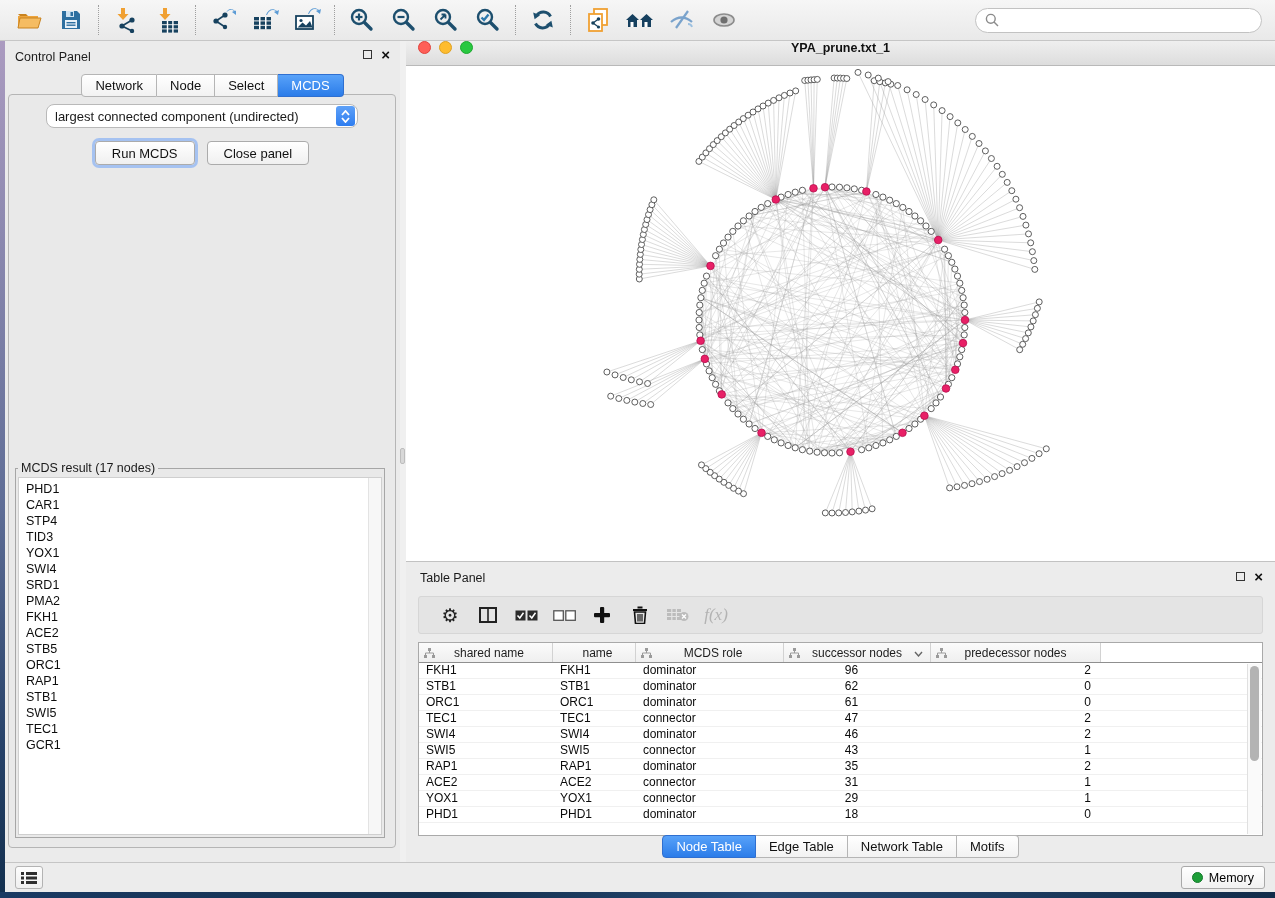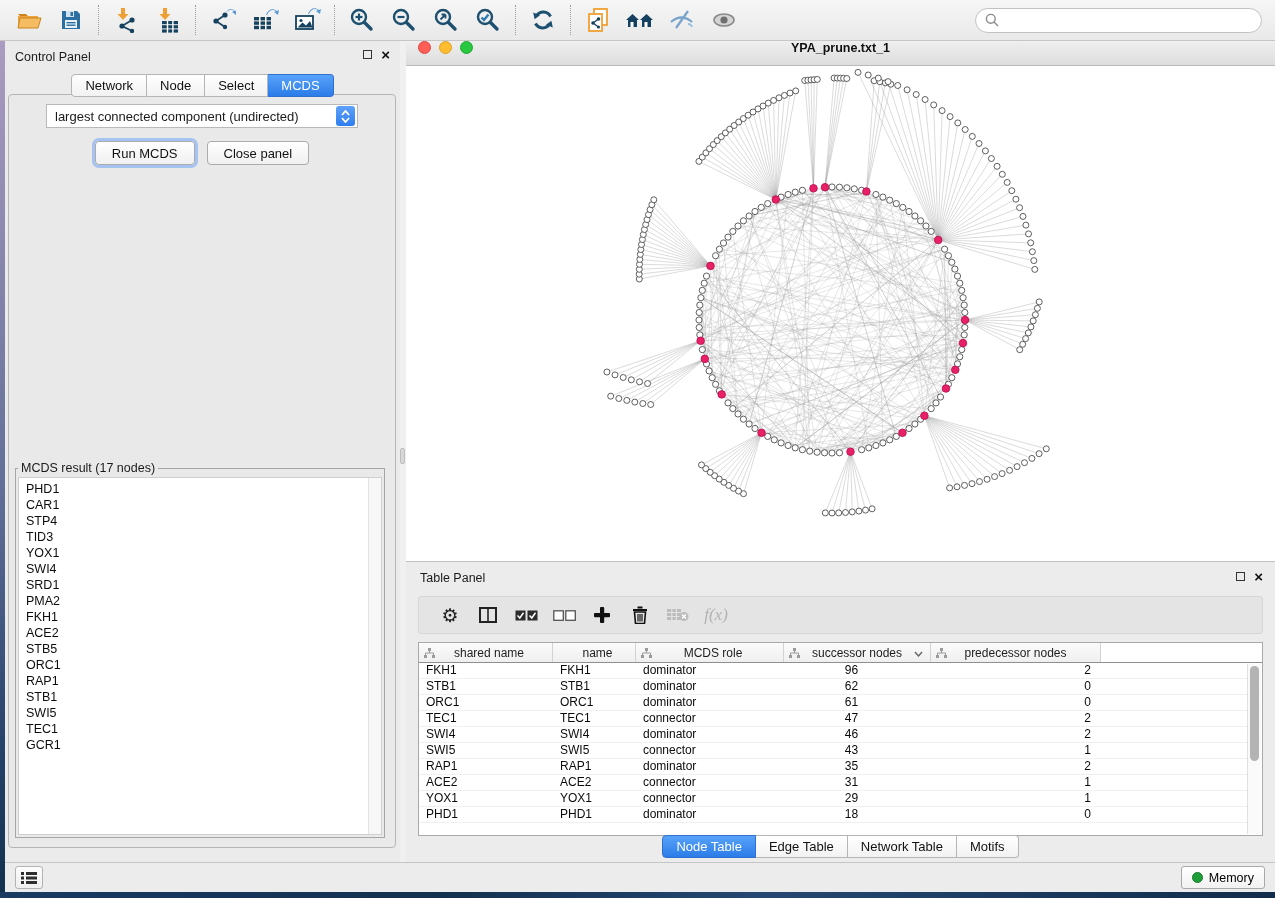--- a/index.html
+++ b/index.html
@@ -28,26 +28,26 @@
   .panel-head{position:relative;height:30px;padding:9px 10px 0;font-size:12.5px;color:#1c1c1c}
   .panel-tools{position:absolute;right:10px;top:8px;display:flex;gap:9px;align-items:center}
   .float-box{display:inline-block;width:9px;height:9px;border:1.5px solid #333}
   .close-x{font-size:15px;font-weight:bold;color:#111;line-height:11px}
   .seg{display:inline-flex}
   .seg .tab{background:linear-gradient(#ffffff,#f2f2f2);border:1px solid #b5b5b5;border-left-width:0;
     padding:3px 13px;font-size:13px;color:#111;line-height:15px}
   .seg .tab:first-child{border-left-width:1px;border-radius:4px 0 0 4px}
   .seg .tab:last-child{border-radius:0 4px 4px 0}
   .seg .tab.selected{background:linear-gradient(#58a2f9,#2b7ce9);color:#fff;border-color:#2f6fd0}
-  #cp-tabs{position:absolute;left:0;top:33px;width:100%;text-align:center;z-index:2}
+  #cp-tabs{position:absolute;left:10px;top:33px;width:100%;text-align:center;z-index:2}
   #cp-content{position:absolute;left:3px;top:53px;width:388px;bottom:14px;
     background:#e9e9e9;border:1px solid #b5b5b5;border-radius:4px}
   #opt-label{text-align:center;margin-top:20px;font-size:13px}
   #criterion-select{width:312px;height:24px;margin:9px auto 0;background:#fff;border:1px solid #b9b9b9;
-    border-radius:0;display:flex;align-items:center;padding-left:8px;font-size:13px}
+    border-radius:8px;display:flex;align-items:center;padding-left:8px;font-size:13px}
   .stepper{margin-left:auto;margin-right:2px;width:19px;height:20px;border-radius:3px;
     background:linear-gradient(#5ea1f8,#2e7df0);display:flex;flex-direction:column;align-items:center;justify-content:center;gap:1px}
   .stepper svg{display:block}
   #cp-buttons{display:flex;justify-content:center;gap:12px;margin-top:13px}
   .cp-btn{font-size:13px;height:24px;padding:0 16px;background:linear-gradient(#ffffff,#f0f0f0);
     border:1px solid #ababab;border-radius:4px;color:#111}
   #run-mcds{box-shadow:0 0 0 3px rgba(110,162,248,.55)}
   #result-fieldset{position:absolute;left:6px;right:10px;top:366px;bottom:9px;border:1px solid #a6a6a6;padding:2px}
   #result-fieldset legend{font-size:12.5px;padding:0 3px}
   #mcds-list-wrap{position:relative;width:100%;height:100%;background:#fff;border:1px solid #cfcfcf;overflow:hidden}

